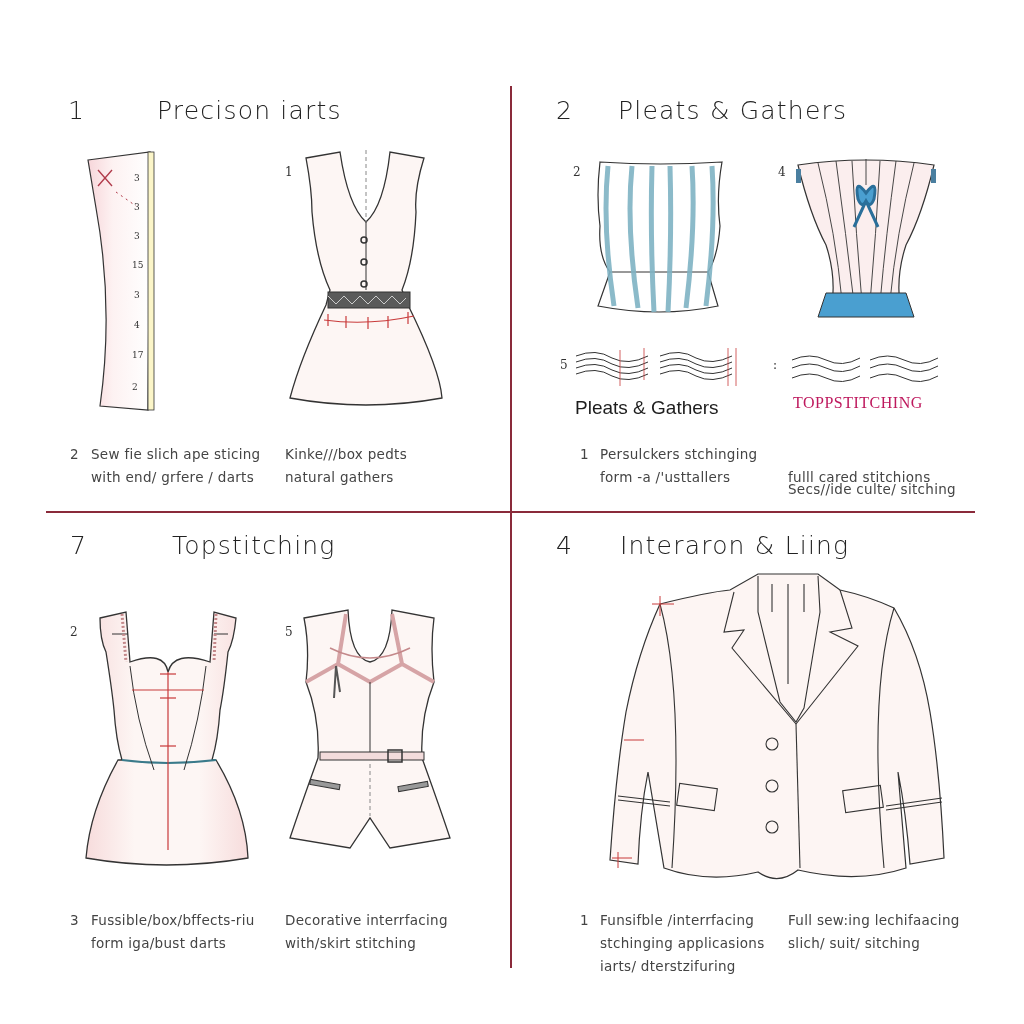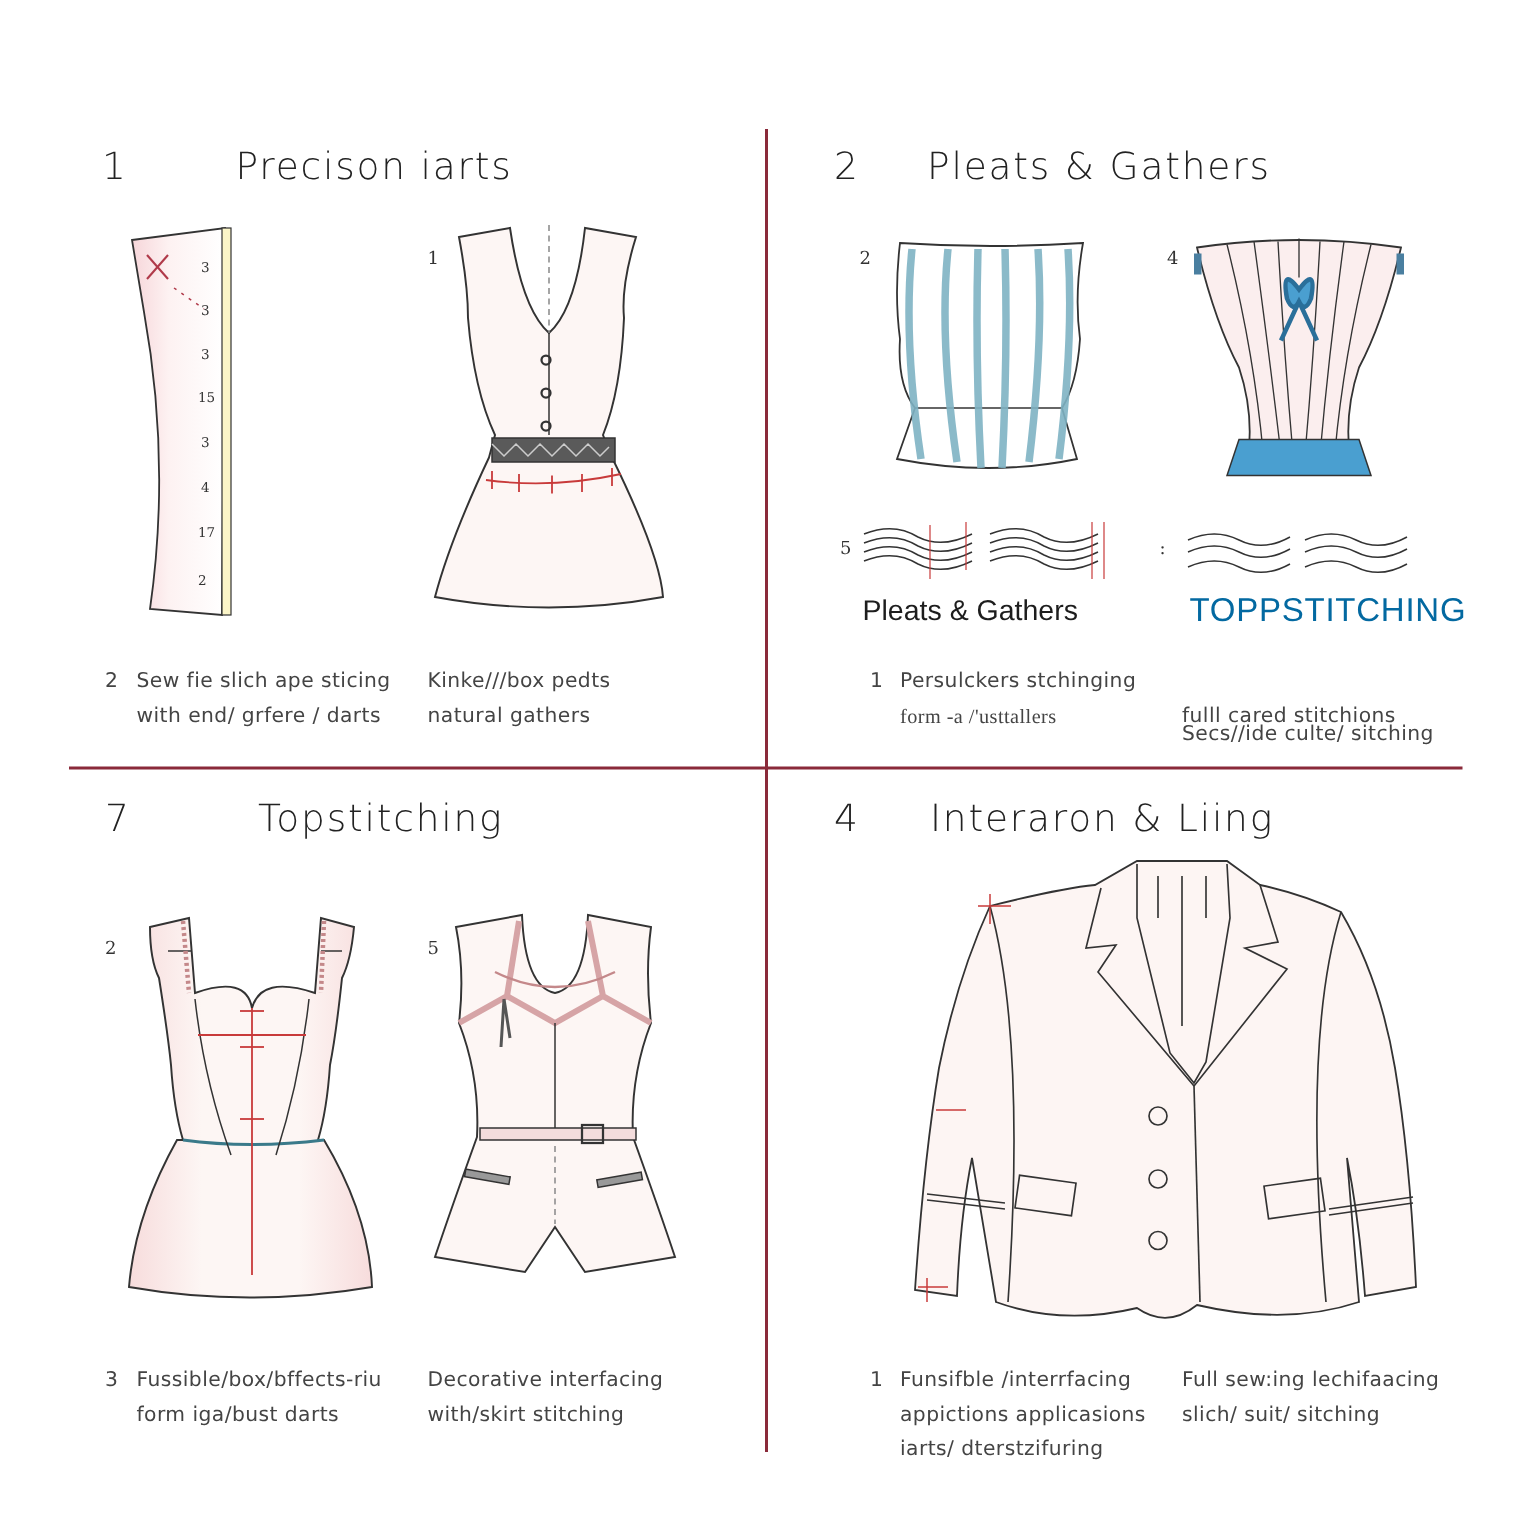--- a/index.html
+++ b/index.html
@@ -6,21 +6,21 @@
   body { width:1024px; height:1024px; position:relative; overflow:hidden;
          font-family:"DejaVu Sans", sans-serif; color:#2a2a2a; }
   .abs { position:absolute; }
   .vline { position:absolute; left:510px; top:86px; width:1.5px; height:882px; background:#8a2a3a; }
   .hline { position:absolute; left:46px; top:511px; width:929px; height:1.5px; background:#8a2a3a; }
   .qnum { font-size:25px; font-weight:300; color:#222; letter-spacing:0.5px; }
   .qtitle { font-size:25px; font-weight:300; color:#222; letter-spacing:1.2px; }
   .cap { font-size:13.5px; color:#444; line-height:23px; letter-spacing:0.3px; white-space:pre; }
   .fignum { font-size:12px; color:#333; font-family:"DejaVu Serif", serif; }
   .sublbl-a { font-family:"Liberation Sans", sans-serif; font-size:19px; color:#1d1d1d; }
-  .sublbl-b { font-family:Liberation Sans, sans-serif; font-size:22px; color:#0369a1; letter-spacing:0.5px; }
+  .sublbl-b { font-family:Liberation Serif, serif; font-size:16px; color:#be185d; letter-spacing:0.5px; }
   svg { position:absolute; overflow:visible; }
 </style>
 </head>
 <body>
 
 <div class="vline"></div>
 <div class="hline"></div>
 
 <div>
   <div class="abs qnum" style="left:68px;top:96px;">1</div>
@@ -142,21 +142,21 @@
       <path d="M78,8 Q96,0 112,8 Q128,16 146,6"></path>
         <path d="M78,16 Q96,8 112,16 Q128,24 146,14"></path>
         <path d="M78,26 Q96,18 112,26 Q128,34 146,24"></path>
     </g>
   </svg>
   <div class="abs sublbl-a" style="left:575px;top:397px;">Pleats &amp; Gathers</div>
   <div class="abs sublbl-b" style="left:793px;top:394px;">TOPPSTITCHING</div>
 
   <div class="abs cap" style="left:580px;top:443px;">1</div>
   <div class="abs cap" style="left:600px;top:443px;">Persulckers stchinging</div>
-  <div class="abs cap" style="left:600px;top:466px;font-family:Liberation Serif, serif;">form -a /'usttallers</div>
+  <div class="abs cap" style="left:600px;top:466px;">form -a /'usttallers</div>
   <div class="abs cap" style="left:788px;top:443px;margin-top:35px;">Secs//ide culte/ sitching</div>
   <div class="abs cap" style="left:788px;top:466px;">fulll cared stitchions</div>
 </div>
 
 <div>
   <div class="abs qnum" style="left:70px;top:531px;">7</div>
   <div class="abs qtitle" style="left:160px;top:531px;margin-left:12px;">Topstitching</div>
 
   <div class="abs fignum" style="left:70px;top:625px;">2</div>
   <svg style="left:76px;top:610px;" width="180" height="265" viewBox="0 0 180 265">
@@ -200,21 +200,21 @@
     <rect x="30" y="144" width="104" height="8" fill="#f3dcdc" stroke="#333"></rect>
     <rect x="98" y="142" width="14" height="12" fill="none" stroke="#333" stroke-width="1.5"></rect>
     <line x1="80" y1="156" x2="80" y2="208" stroke="#888" stroke-dasharray="4 3"></line>
     <rect x="20" y="174" width="30" height="5" fill="#999" stroke="#333" transform="rotate(10 35 176)"></rect>
     <rect x="108" y="176" width="30" height="5" fill="#999" stroke="#333" transform="rotate(-10 123 178)"></rect>
   </svg>
 
   <div class="abs cap" style="left:70px;top:909px;">3</div>
   <div class="abs cap" style="left:91px;top:909px;">Fussible/box/bffects-riu</div>
   <div class="abs cap" style="left:91px;top:932px;text-align:center;">form iga/bust darts</div>
-  <div class="abs cap" style="left:285px;top:909px;">Decorative interfacing</div>
+  <div class="abs cap" style="left:285px;top:909px;">Decorative interrfacing</div>
   <div class="abs cap" style="left:285px;top:932px;">with/skirt stitching</div>
 </div>
 
 <div>
   <div class="abs qnum" style="left:556px;top:531px;">4</div>
   <div class="abs qtitle" style="left:620px;top:531px;">Interaron &amp; Liing</div>
 
   <svg style="left:608px;top:572px;" width="340" height="300" viewBox="0 0 340 300">
     <path d="M52,32 Q100,20 122,18 L150,2 L210,2 L232,18 Q260,24 286,36 Q312,80 322,140 Q332,200 336,286 L302,292 Q298,240 290,200 L298,296 Q250,312 190,298 Q170,314 150,300 Q100,312 56,296 L40,200 Q32,240 30,292 L2,288 Q8,200 18,140 Q30,80 52,32 Z" fill="#fdf5f3" stroke="#333" stroke-width="1.2"></path>
     <g fill="none" stroke="#333" stroke-width="1.1">
@@ -239,17 +239,17 @@
         <line x1="44" y1="32" x2="66" y2="32"></line>
         <line x1="52" y1="24" x2="52" y2="44"></line>
         <line x1="16" y1="168" x2="36" y2="168"></line>
         <line x1="4" y1="286" x2="24" y2="286"></line>
         <line x1="10" y1="280" x2="10" y2="296"></line>
       </g>
   </svg>
 
   <div class="abs cap" style="left:580px;top:909px;">1</div>
   <div class="abs cap" style="left:600px;top:909px;">Funsifble /interrfacing</div>
-  <div class="abs cap" style="left:600px;top:932px;">appictions applicasions</div>
+  <div class="abs cap" style="left:600px;top:932px;">stchinging applicasions</div>
   <div class="abs cap" style="left:600px;top:955px;">iarts/ dterstzifuring</div>
   <div class="abs cap" style="left:788px;top:909px;">Full sew:ing lechifaacing</div>
   <div class="abs cap" style="left:788px;top:932px;">slich/ suit/ sitching</div>
 </div>
 
 </body></html>

